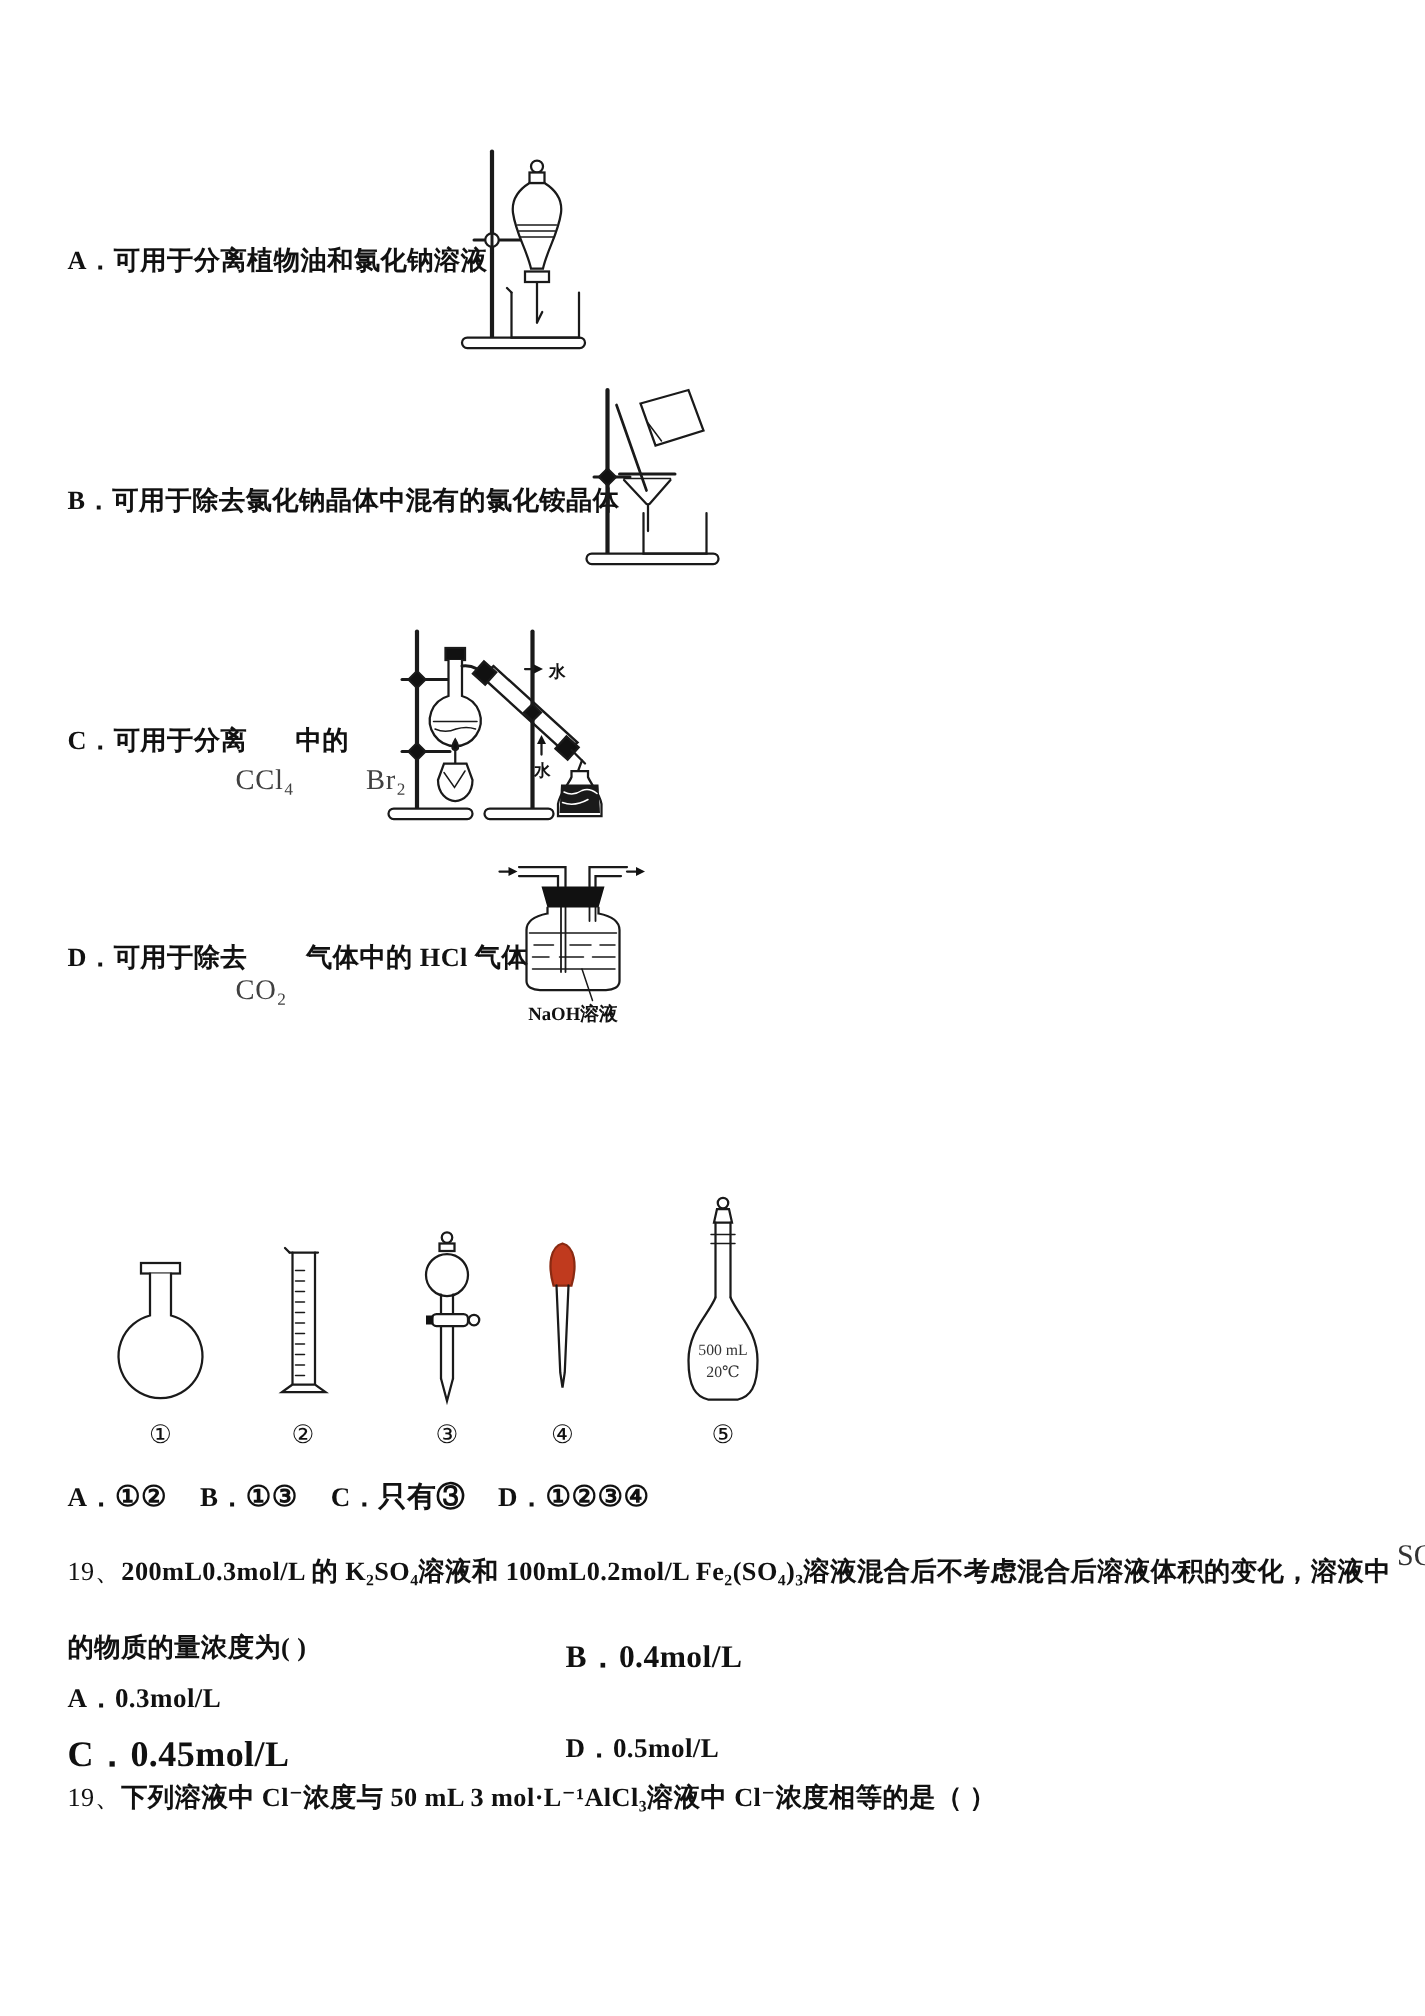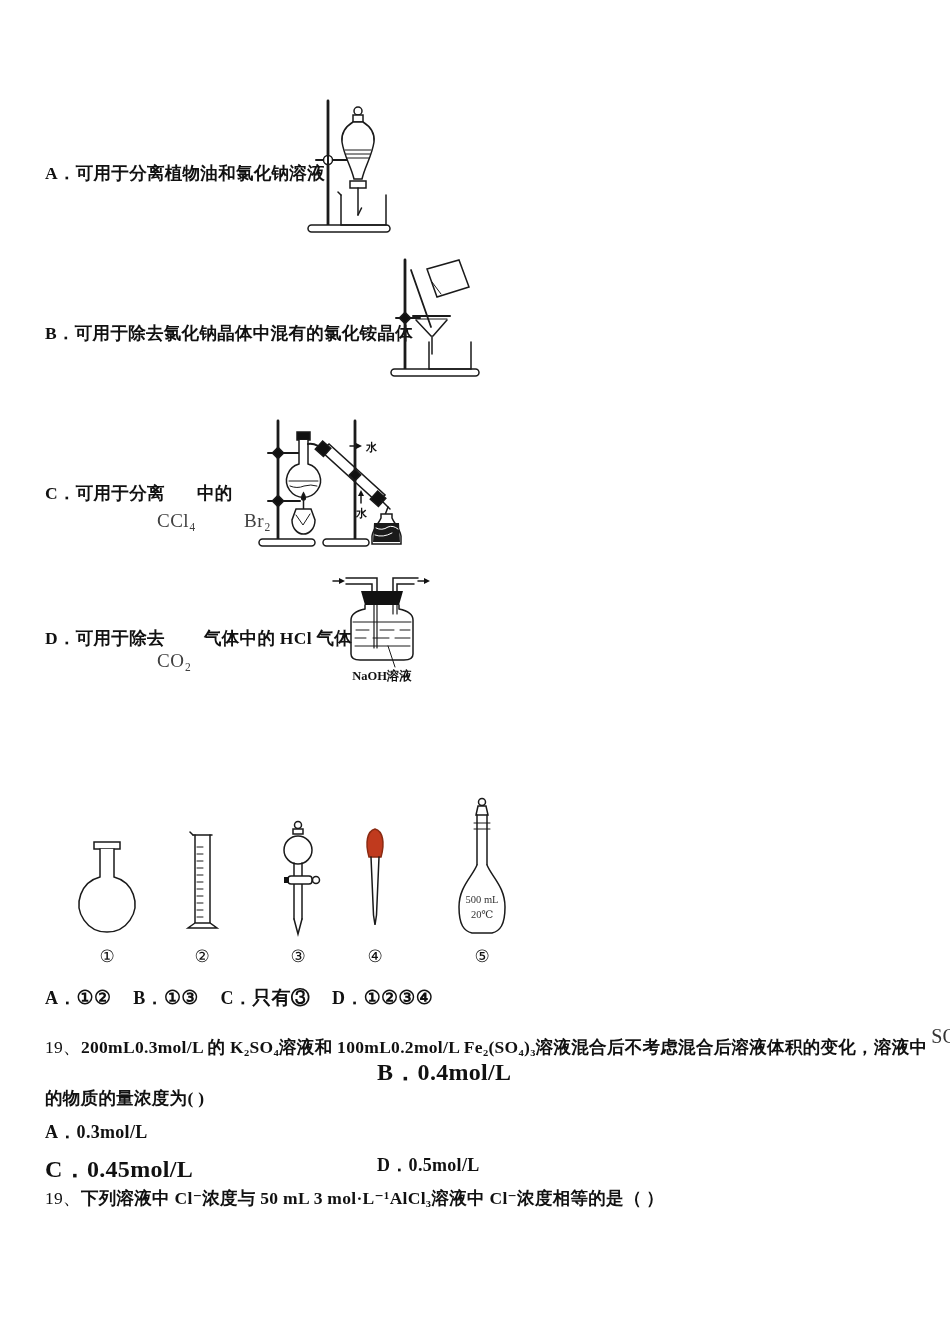--- a/index.html
+++ b/index.html
@@ -270,21 +270,21 @@
   </div>
 
   <div class="abs qtext nowrap" style="left:45px; top:1034px;">
     <span class="qnum">19、</span><span>200mL0.3mol/L 的 K₂SO₄溶液和 100mL0.2mol/L Fe₂(SO₄)₃溶液混合后不考虑混合后溶液体积的变化，溶液中</span><span class="so4">SO₄²⁻</span>
   </div>
   <div class="abs qtext" style="left:45px; top:1086px;">的物质的量浓度为( )</div>
 
   <div class="abs qtext" style="left:45px; top:1120px; font-size:18px;">
     <span>A．</span><span>0.3mol/L</span>
   </div>
-  <div class="abs qtext" style="left:377px; top:1056px; font-size:24px;">
+  <div class="abs qtext" style="left:377px; top:1090px; font-size:21px;">
     <span>B．</span><span>0.4mol/L</span>
   </div>
   <div class="abs qtext" style="left:45px; top:1153px; font-size:24px;">
     <span>C．</span><span>0.45mol/L</span>
   </div>
   <div class="abs qtext" style="left:377px; top:1153px; font-size:18px;">
     <span>D．</span><span>0.5mol/L</span>
   </div>
 
   <div class="abs qtext nowrap" style="left:45px; top:1186px;">

